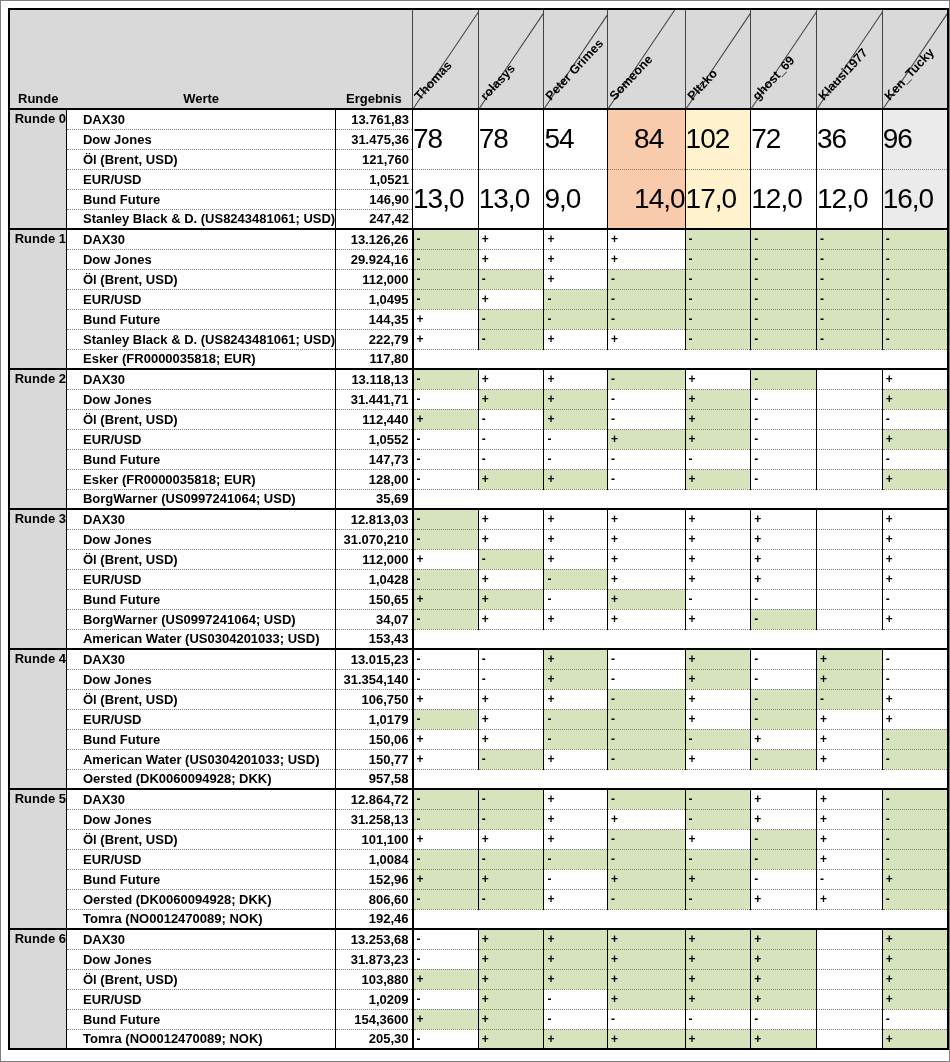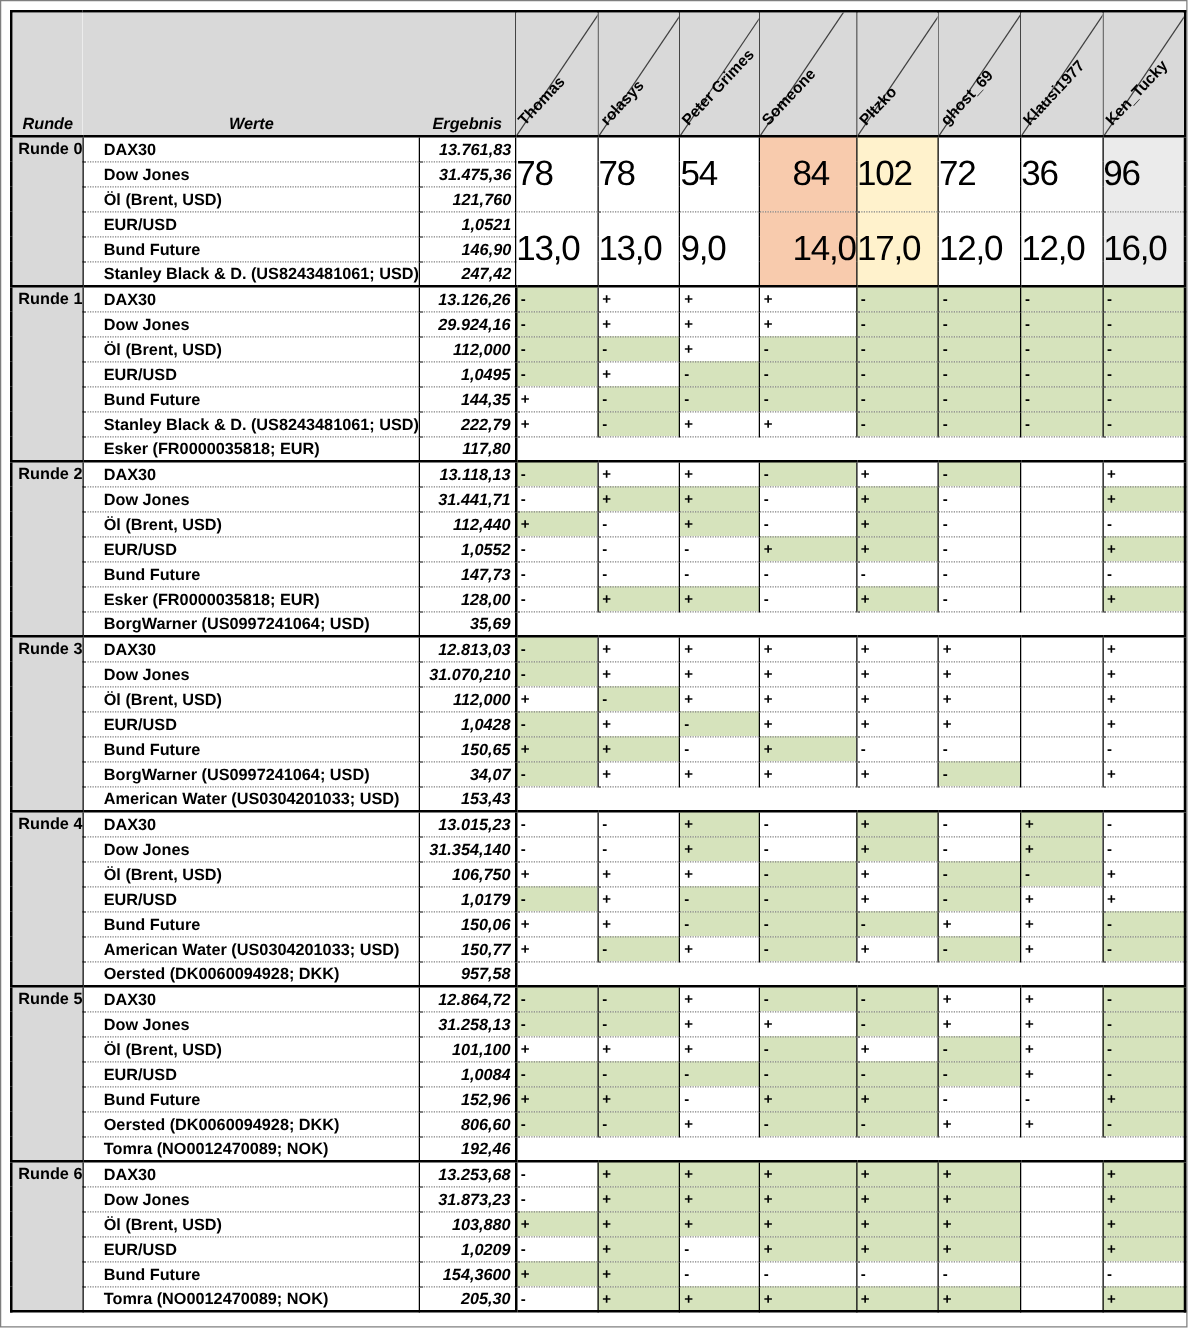--- a/index.html
+++ b/index.html
@@ -12,40 +12,40 @@
     border:1px solid #7f7f7f;background:#fff;
   }
   #sheetwrap{position:absolute;left:7px;top:7px;}
   table{border-collapse:collapse;table-layout:fixed;border:2px solid #000;}
   col.c-runde{width:60px;} col.c-werte{width:259px;} col.c-erg{width:78px;}
   col.c-p{width:68px;}
   th,td{box-sizing:border-box;padding:0;margin:0;}
 
   
   th{height:100px;background:var(--hdrgray);font-weight:bold;position:relative;}
-  th.lab{vertical-align:bottom;text-align:center;font-size:13px;padding-bottom:2px;color:#000;font-style:italic;}
+  th.lab{vertical-align:bottom;text-align:center;font-size:13px;padding-bottom:2px;color:#000;}
   th.pcell{overflow:hidden;border-left:1px solid #444;}
   th.pcell::before{
     content:"";position:absolute;left:0;bottom:-1px;width:125px;height:0;
     border-top:1px solid #404040;transform-origin:0 0;transform:rotate(-56deg);
   }
   .pname{
     position:absolute;left:9px;bottom:5px;transform-origin:0 100%;
     transform:rotate(-47deg);white-space:nowrap;font-size:12.5px;font-weight:bold;color:#000;
   }
   thead tr th{border-bottom:2.5px solid #000;}
 
   
   td{height:20px;font-size:13px;color:#000;border-bottom:1px dotted #808080;background:#fff;}
   td.rlabel{
     background:var(--hdrgray);vertical-align:top;text-align:right;
     font-weight:bold;border-right:1.5px solid #000;border-bottom:0;padding-top:1px;
   }
   td.wcell{font-weight:bold;text-align:left;padding-left:16px;overflow:hidden;white-space:nowrap;}
-  td.ecell{font-weight:bold;text-align:right;padding-right:3px;border-left:1px solid #000;font-style:italic;}
+  td.ecell{font-weight:bold;text-align:right;padding-right:3px;border-left:1px solid #000;}
   td.sign{
     font-weight:bold;font-size:12px;text-align:left;padding-left:3px;
     border-left:1.5px solid #000;vertical-align:middle;
   }
   td.firstp{border-left:2px solid #000;}
   td.green{background:var(--green);}
   td.score{
     font-size:28px;font-weight:400;text-align:left;vertical-align:middle;
     border-left:1.5px solid #000;letter-spacing:-1px;
   }

